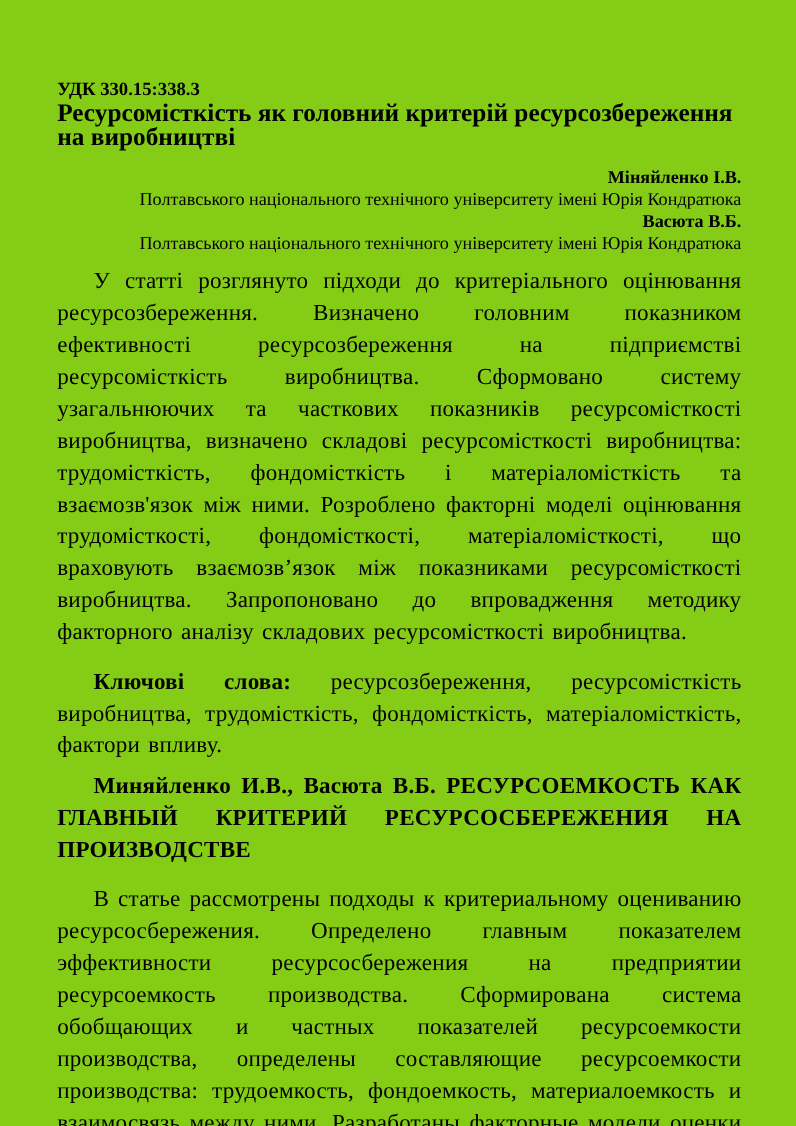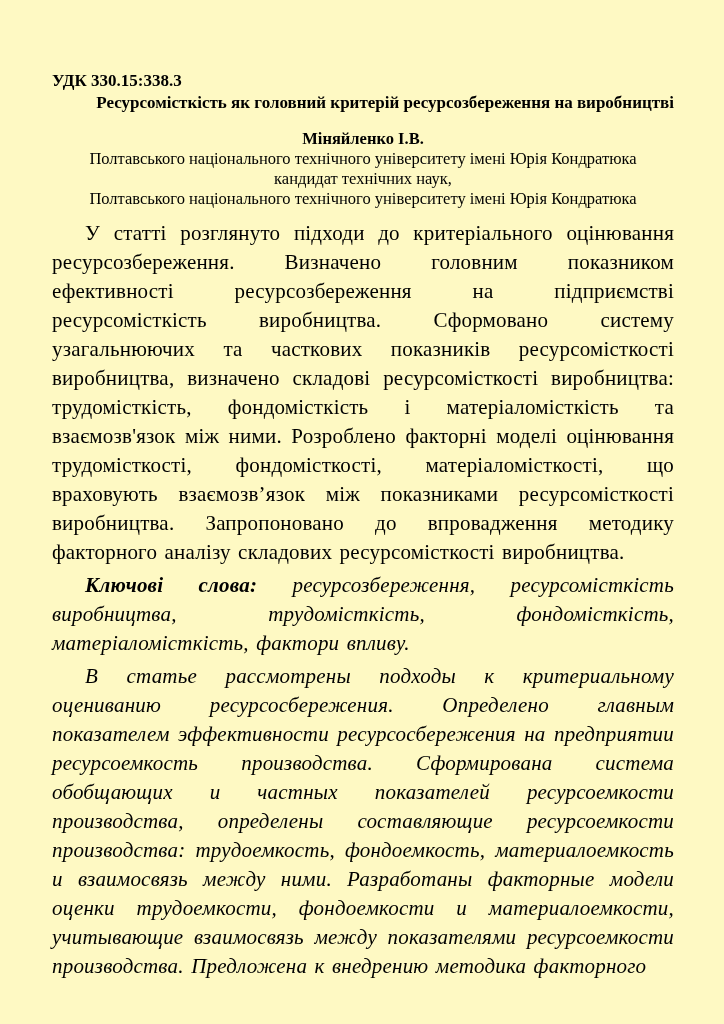--- a/index.html
+++ b/index.html
@@ -12,60 +12,59 @@
     height: 1024px;
     overflow: hidden;
     font-family: "Liberation Serif", "DejaVu Serif", serif;
     color: #000000;
   }
   .page {
     position: absolute;
     top: 0; left: 0;
     width: 724px;
     height: 1024px;
-    background: #fef9c3;
+    background: #84cc16;
     box-sizing: border-box;
     padding: 70px 50px 0 52px;
   }
   .udc {
     margin: 0;
     font-size: 17px;
     line-height: 22px;
     font-weight: bold;
     text-align: left;
   }
   .title {
     margin: 0 0 15px 0;
-    font-size: 17px;
+    font-size: 23px;
     line-height: 22px;
     font-weight: bold;
-    text-align: right;
+    text-align: left;
   }
   .byline p {
     margin: 0;
     font-size: 16.5px;
     line-height: 20px;
-    text-align: center;
+    text-align: right;
     font-weight: normal;
   }
   .byline .author-name {
     font-weight: bold;
   }
   .body-par {
     margin: 10px 0 0 0;
     font-size: 21px;
     line-height: 29px;
     text-align: justify;
     text-indent: 33px;
     letter-spacing: 0.2px;
     word-spacing: 2px;
   }
   .body-par.no-gap {
-    margin-top: 4px;
-    font-style: italic;
+    margin-top: 16px;
   }
   .kw-label {
     font-weight: bold;
   }
   .heading-ru {
     font-weight: bold;
     margin-top: 8px;
   }
 </style>
 </head>
@@ -73,26 +72,27 @@
 
 <div class="page">
 
   <p class="udc">УДК 330.15:338.3</p>
 
   <h1 class="title">Ресурсомісткість як головний критерій ресурсозбереження на виробництві</h1>
 
   <div class="byline">
     <p class="author-name">Міняйленко І.В.</p>
     <p class="author-line">Полтавського національного технічного університету імені Юрія Кондратюка</p>
-    <p class="author-line">кандидат технічних наук,</p>
+    <p class="author-name">Васюта В.Б.</p>
     <p class="author-line">Полтавського національного технічного університету імені Юрія Кондратюка</p>
   </div>
 
   <p class="body-par">У статті розглянуто підходи до критеріального оцінювання ресурсозбереження. Визначено головним показником ефективності ресурсозбереження на підприємстві ресурсомісткість виробництва. Сформовано систему узагальнюючих та часткових показників ресурсомісткості виробництва, визначено складові ресурсомісткості виробництва: трудомісткість, фондомісткість і матеріаломісткість та взаємозв'язок  між ними. Розроблено факторні моделі оцінювання трудомісткості, фондомісткості, матеріаломісткості, що враховують взаємозв’язок між показниками ресурсомісткості виробництва. Запропоновано до впровадження методику факторного аналізу складових ресурсомісткості виробництва.</p>
 
   <p class="body-par no-gap">
     <span class="kw-label">Ключові слова:</span><span> ресурсозбереження, ресурсомісткість виробництва, трудомісткість, фондомісткість, матеріаломісткість, фактори впливу.</span>
   </p>
 
+  <p class="body-par heading-ru">Миняйленко И.В., Васюта В.Б. РЕСУРСОЕМКОСТЬ КАК ГЛАВНЫЙ КРИТЕРИЙ РЕСУРСОСБЕРЕЖЕНИЯ НА ПРОИЗВОДСТВЕ</p>
 
   <p class="body-par no-gap">В статье рассмотрены подходы к критериальному оцениванию ресурсосбережения. Определено главным показателем эффективности ресурсосбережения на предприятии ресурсоемкость производства. Сформирована система обобщающих и частных показателей ресурсоемкости производства, определены составляющие ресурсоемкости производства: трудоемкость, фондоемкость, материалоемкость и взаимосвязь между ними. Разработаны факторные модели оценки трудоемкости, фондоемкости и материалоемкости, учитывающие взаимосвязь между показателями ресурсоемкости производства. Предложена к внедрению методика факторного</p>
 
 </div>
 
 </body></html>

